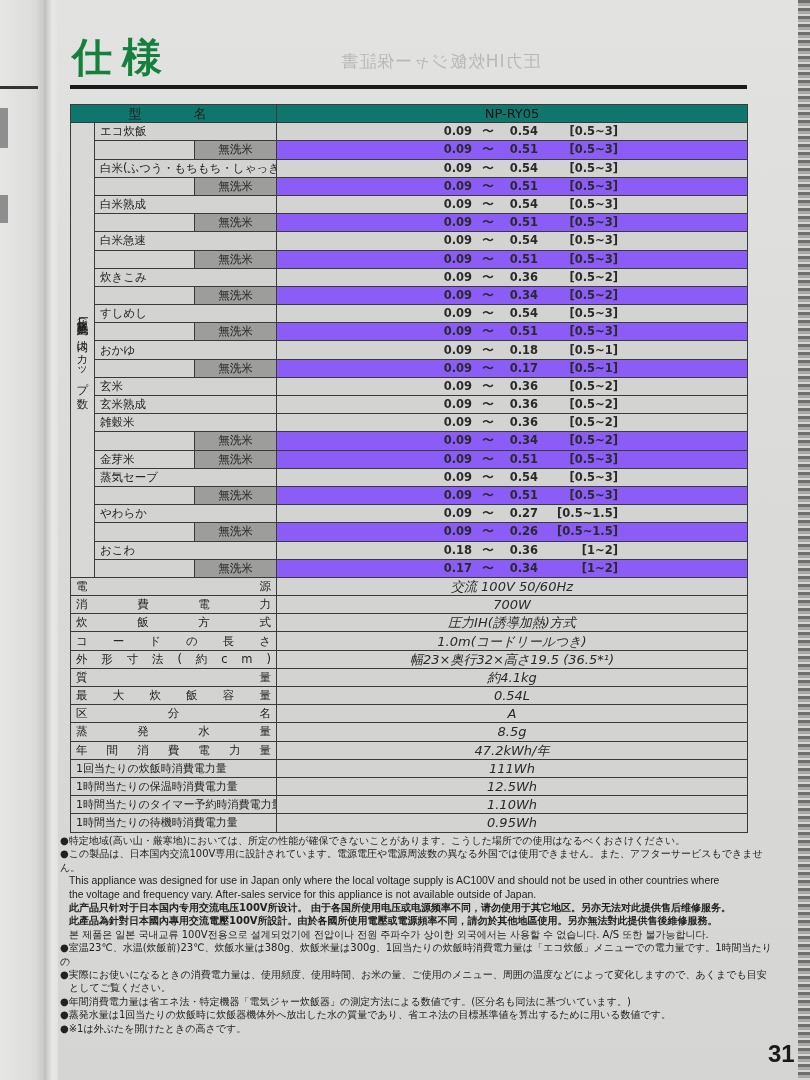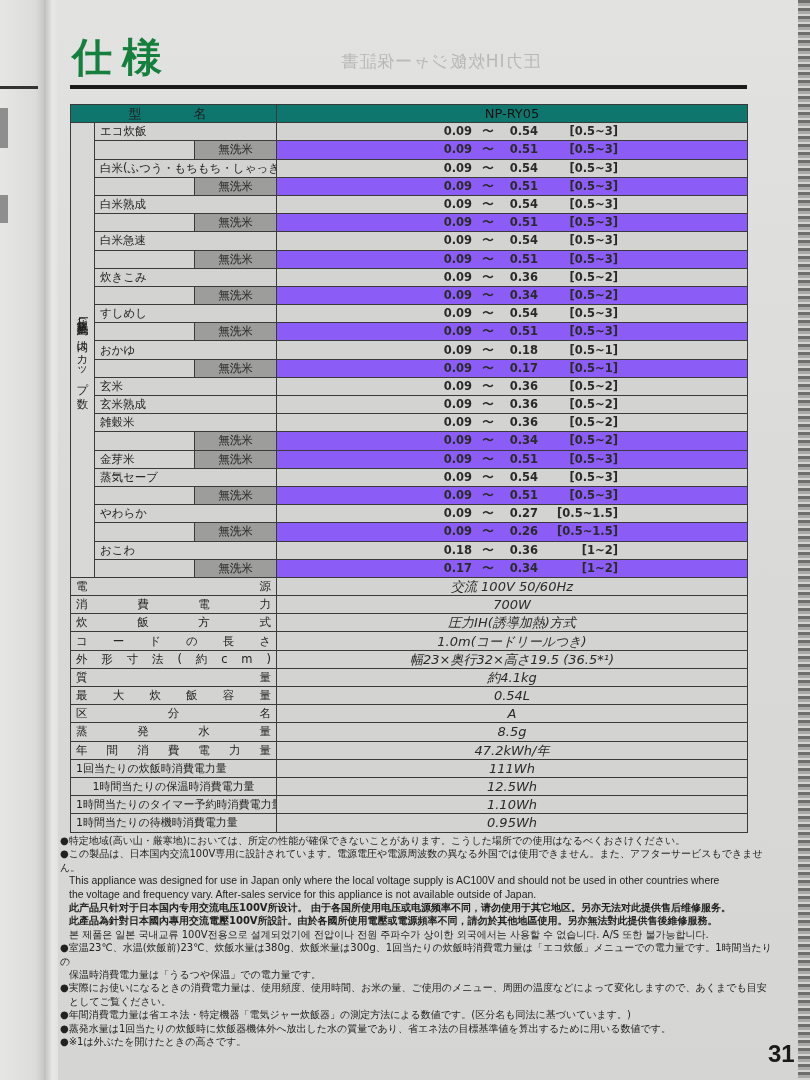--- a/index.html
+++ b/index.html
@@ -330,21 +330,21 @@
       <tr>
         <td colspan="3" class="speclbl tight" style="display:table-cell">
           <div style="display:flex;justify-content:flex-start">
             <span>1回当たりの炊飯時消費電力量</span>
           </div>
         </td>
         <td class="specval">111Wh</td>
       </tr>
       <tr>
         <td colspan="3" class="speclbl tight" style="display:table-cell">
-          <div style="display:flex;justify-content:center">
+          <div style="display:flex;justify-content:flex-start">
             <span>1時間当たりの保温時消費電力量</span>
           </div>
         </td>
         <td class="specval">12.5Wh</td>
       </tr>
       <tr>
         <td colspan="3" class="speclbl tight" style="display:table-cell">
           <div style="display:flex;justify-content:flex-start">
             <span>1時間当たりのタイマー予約時消費電力量</span>
           </div>
@@ -364,21 +364,20 @@
 
 <div class="notes" id="notes">
     <p class="">●特定地域(高い山・厳寒地)においては、所定の性能が確保できないことがあります。こうした場所での使用はなるべくおさけください。</p>
     <p class="">●この製品は、日本国内交流100V専用に設計されています。電源電圧や電源周波数の異なる外国では使用できません。また、アフターサービスもできません。</p>
     <p class="ind en">This appliance was designed for use in Japan only where the local voltage supply is AC100V and should not be used in other countries where</p>
     <p class="ind en">the voltage and frequency vary. After-sales service for this appliance is not available outside of Japan.</p>
     <p class="ind b">此产品只针对于日本国内专用交流电压100V所设计。 由于各国所使用电压或电源频率不同，请勿使用于其它地区。另亦无法对此提供售后维修服务。</p>
     <p class="ind b">此產品為針對日本國內專用交流電壓100V所設計。由於各國所使用電壓或電源頻率不同，請勿於其他地區使用。另亦無法對此提供售後維修服務。</p>
     <p class="ind">본 제품은 일본 국내교류 100V전용으로 설계되었기에 전압이나 전원 주파수가 상이한 외국에서는 사용할 수 없습니다. A/S 또한 불가능합니다.</p>
     <p class="">●室温23℃、水温(炊飯前)23℃、炊飯水量は380g、炊飯米量は300g、1回当たりの炊飯時消費電力量は「エコ炊飯」メニューでの電力量です。1時間当たりの</p>
-    <p class="ind">保温時消費電力量は「うるつや保温」での電力量です。</p>
     <p class="">●実際にお使いになるときの消費電力量は、使用頻度、使用時間、お米の量、ご使用のメニュー、周囲の温度などによって変化しますので、あくまでも目安</p>
     <p class="ind">としてご覧ください。</p>
     <p class="">●年間消費電力量は省エネ法・特定機器「電気ジャー炊飯器」の測定方法による数値です。(区分名も同法に基づいています。)</p>
     <p class="">●蒸発水量は1回当たりの炊飯時に炊飯器機体外へ放出した水の質量であり、省エネ法の目標基準値を算出するために用いる数値です。</p>
     <p class="">●※1は外ぶたを開けたときの高さです。</p>
   </div>
 
 <div class="page-no">31</div>
 
 </body></html>

